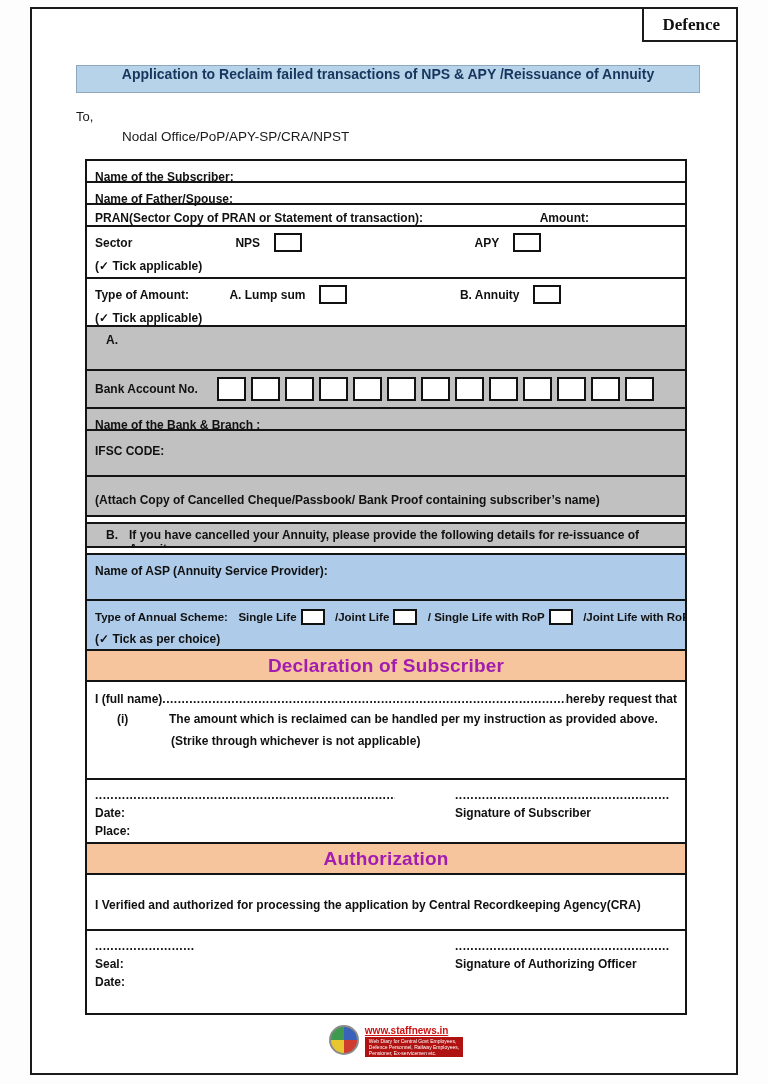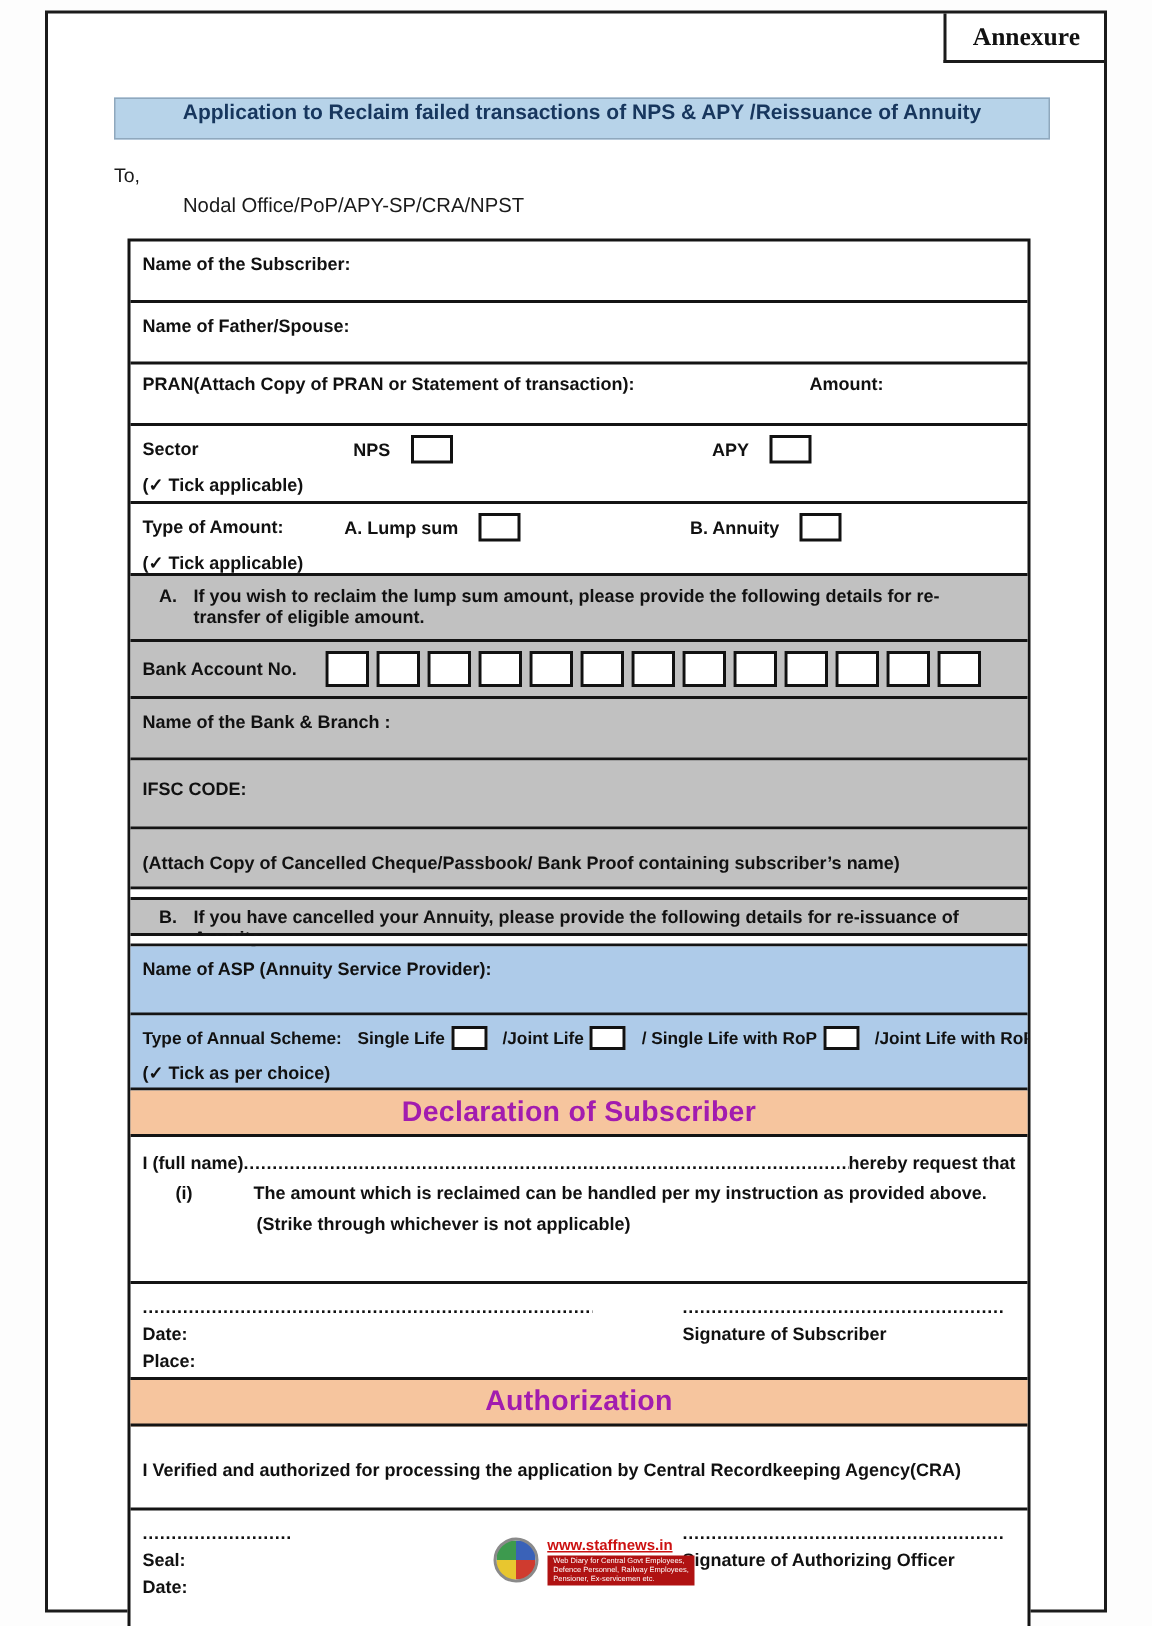--- a/index.html
+++ b/index.html
@@ -38,21 +38,21 @@
   .recipient { margin: 5px 0 0 46px; font-size: 13.5px; color:#1a1a1a; }
 
   .form-table {
     position: absolute; top: 150px; left: 53px; width: 602px;
     border: 2px solid #141414;
     background: #fff;
   }
   .row { border-bottom: 2px solid #141414; padding: 6px 8px; position: relative; }
   .row:last-child { border-bottom: none; }
   .lbl { font-size: 12px; font-weight: bold; color: #111; }
-  .h30 { height: 41px; }
+  .h30 { height: 22px; }
   .flexrow { display: flex; align-items: flex-start; }
 
   .amount-lbl { margin-left: auto; margin-right: 88px; }
 
   .two-line { display: inline-block; vertical-align: top; width: 118px; }
   .two-line .tick { display: block; margin-top: 8px; }
   .opt { display: inline-block; vertical-align: top; }
   .checkbox {
     display: inline-block; width: 28px; height: 19px;
     border: 2px solid #111; background: #fff;
@@ -115,21 +115,21 @@
   .site-name { color: #cc1111; font-weight: bold; font-size: 10px; text-decoration: underline; }
   .tagline-box { background: #b01212; padding: 1px 4px; margin-top: 1px; }
   .tagline-box div { color: #fff; font-size: 5px; line-height: 6px; white-space: nowrap; }
 </style>
 </head>
 <body>
 
 <div class="page">
   <div class="outer-border">
 
-    <div class="annexure">Annexure</div>
+    <div class="annexure">Defence</div>
 
     <div class="title-bar">
       <span>Application to Reclaim failed transactions of NPS &amp; APY /Reissuance of Annuity</span>
     </div>
 
     <div class="to-block">
       <div class="to-label">To,</div>
       <div class="recipient">Nodal Office/PoP/APY-SP/CRA/NPST</div>
     </div>
 
@@ -137,21 +137,21 @@
 
       <div class="row h30">
         <span class="lbl">Name of the Subscriber:</span>
       </div>
 
       <div class="row h30">
         <span class="lbl">Name of Father/Spouse:</span>
       </div>
 
       <div class="row h30 flexrow">
-        <span class="lbl">PRAN(Attach Copy of PRAN or Statement of transaction):</span>
+        <span class="lbl">PRAN(Sector Copy of PRAN or Statement of transaction):</span>
         <span class="lbl amount-lbl">Amount:</span>
       </div>
 
       <div class="row" style="height:52px;">
         <div class="two-line">
           <span class="lbl">Sector</span>
           <span class="lbl tick">(✓ Tick applicable)</span>
         </div>
         <div class="opt" style="margin-left:18px;">
           <span class="lbl">NPS</span><span class="checkbox"></span>
@@ -169,21 +169,20 @@
         <div class="opt" style="margin-left:12px;">
           <span class="lbl">A. Lump sum</span><span class="checkbox"></span>
         </div>
         <div class="opt" style="margin-left:108px;">
           <span class="lbl">B. Annuity</span><span class="checkbox"></span>
         </div>
       </div>
 
       <div class="row gray section-head" style="height:44px;">
         <span class="lbl marker">A.</span>
-        <span class="lbl head-text">If you wish to reclaim the lump sum amount, please provide the following details for re-transfer of eligible amount.</span>
       </div>
 
       <div class="row gray bank-row">
         <span class="lbl">Bank Account No.</span>
         <span class="bank-boxes">
             <span class="bank-box"></span>
             <span class="bank-box"></span>
             <span class="bank-box"></span>
             <span class="bank-box"></span>
             <span class="bank-box"></span>

